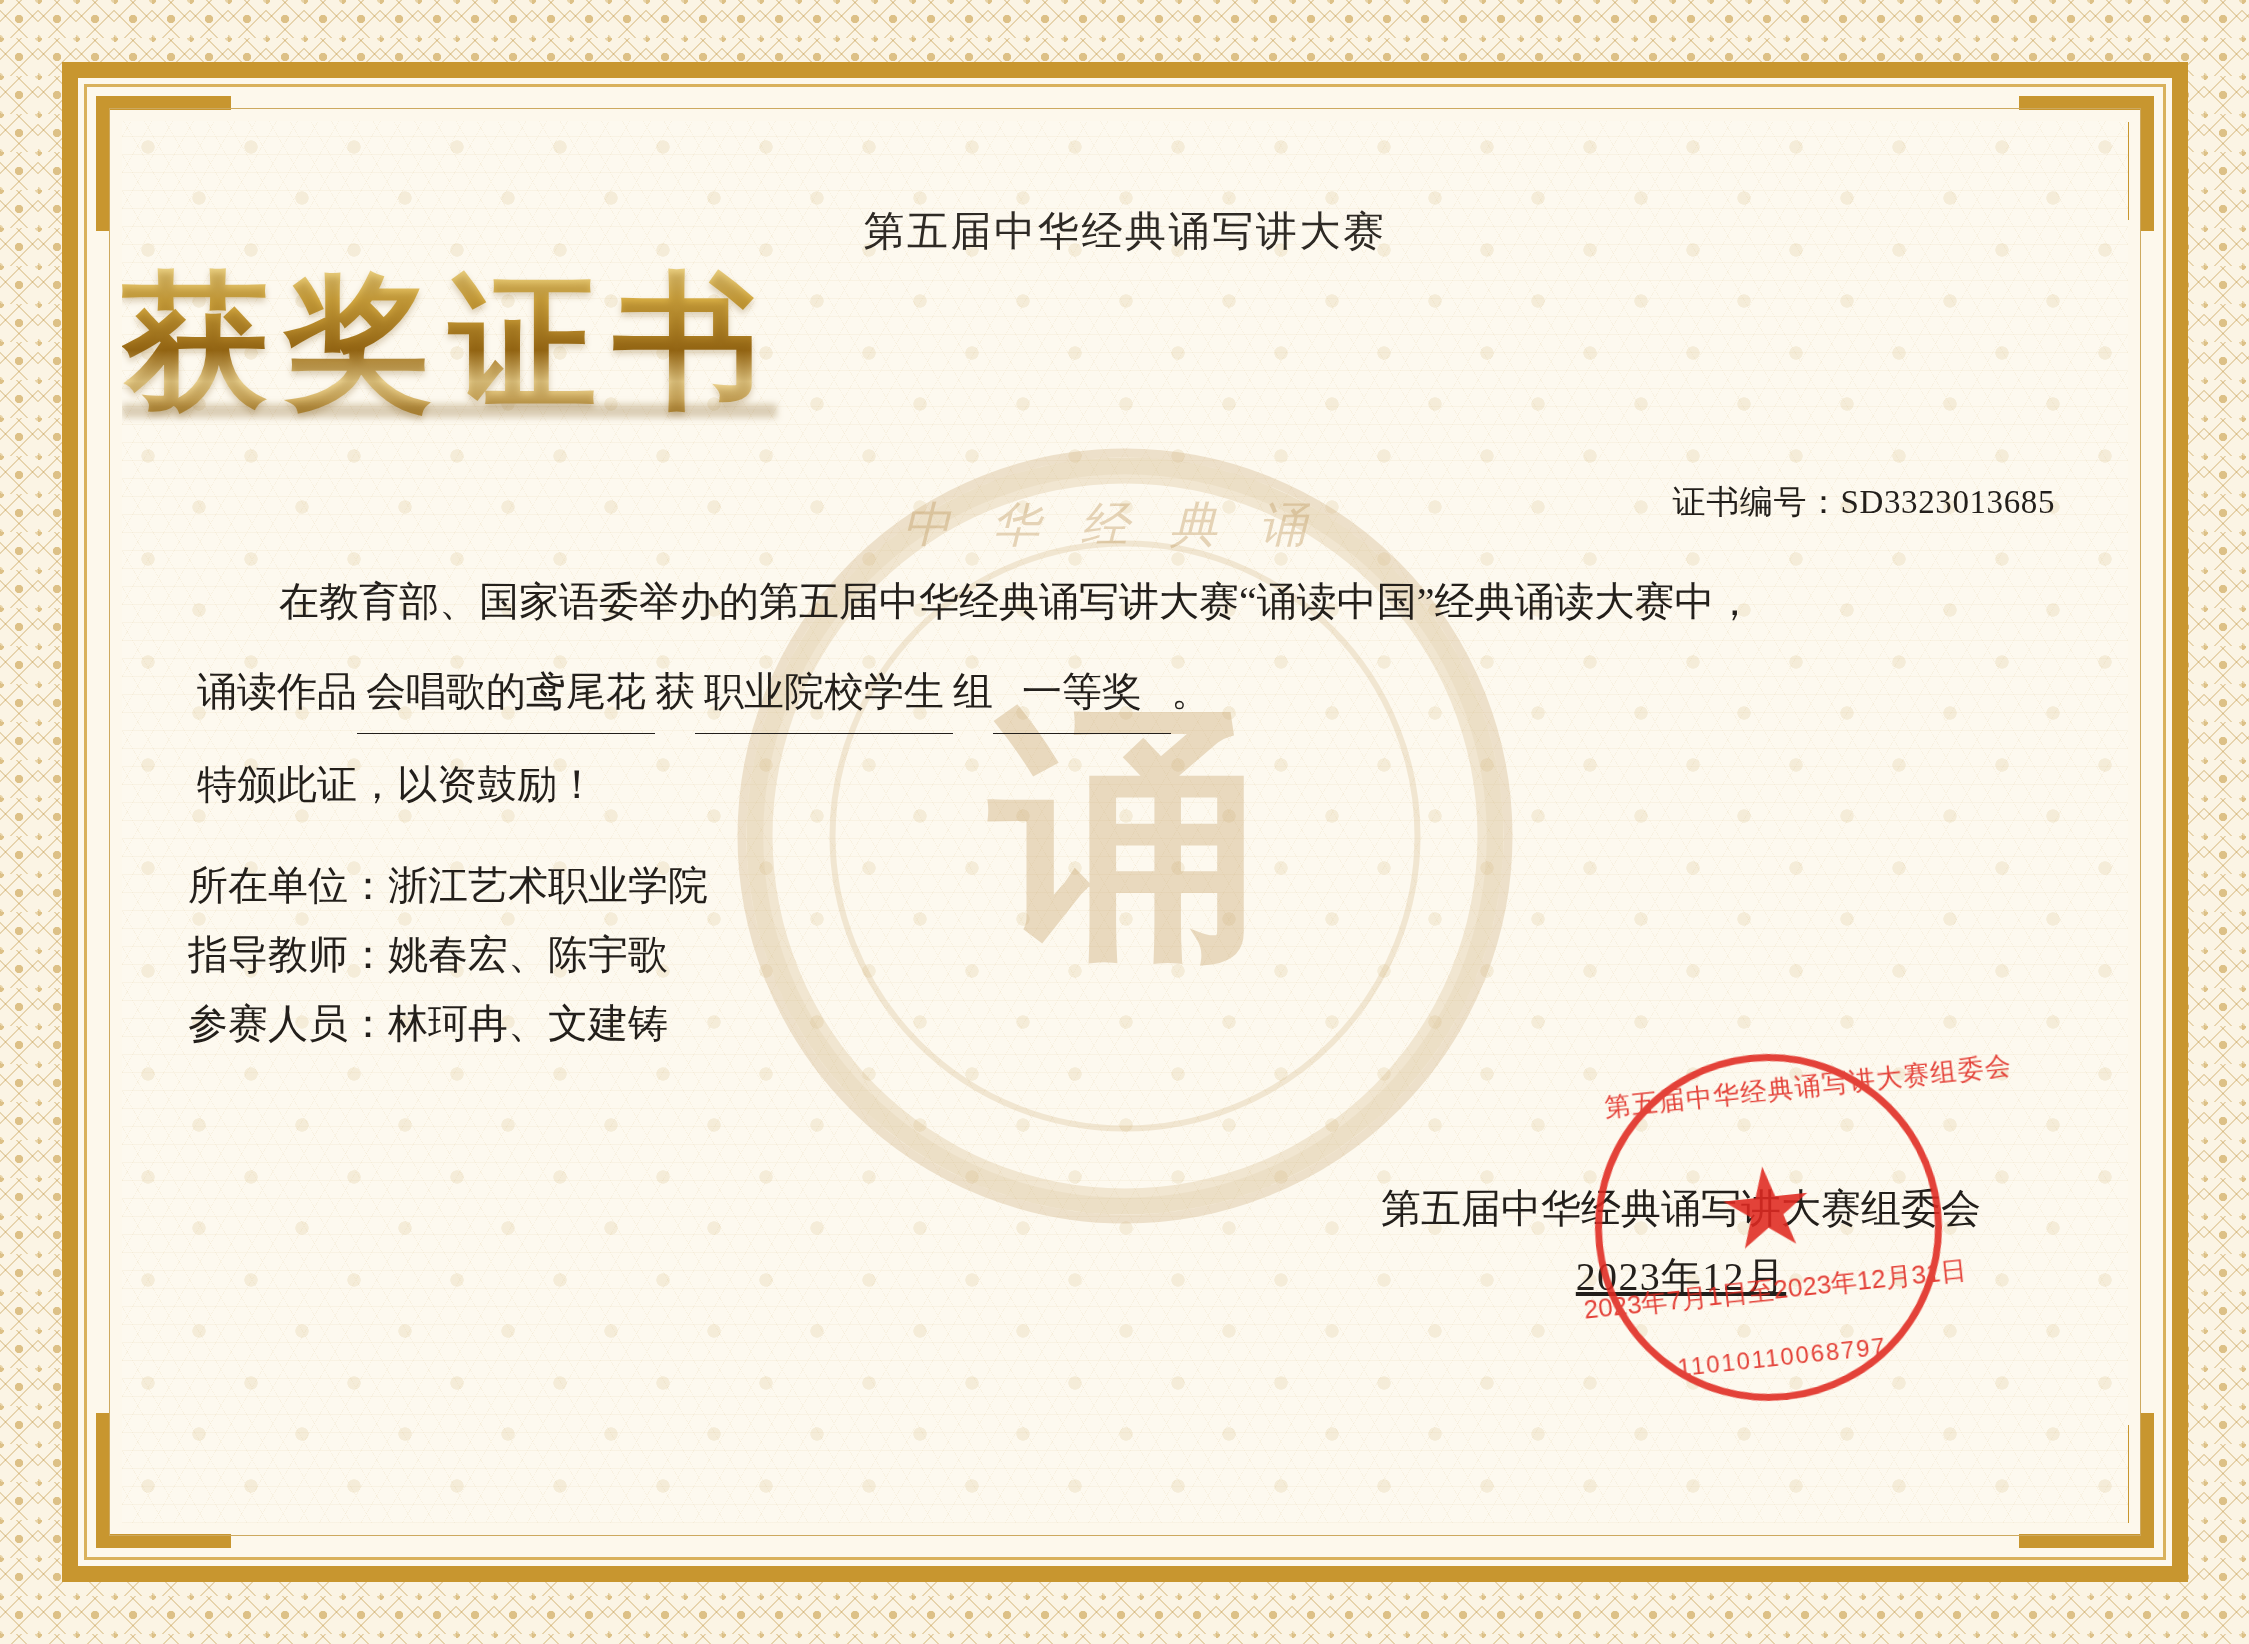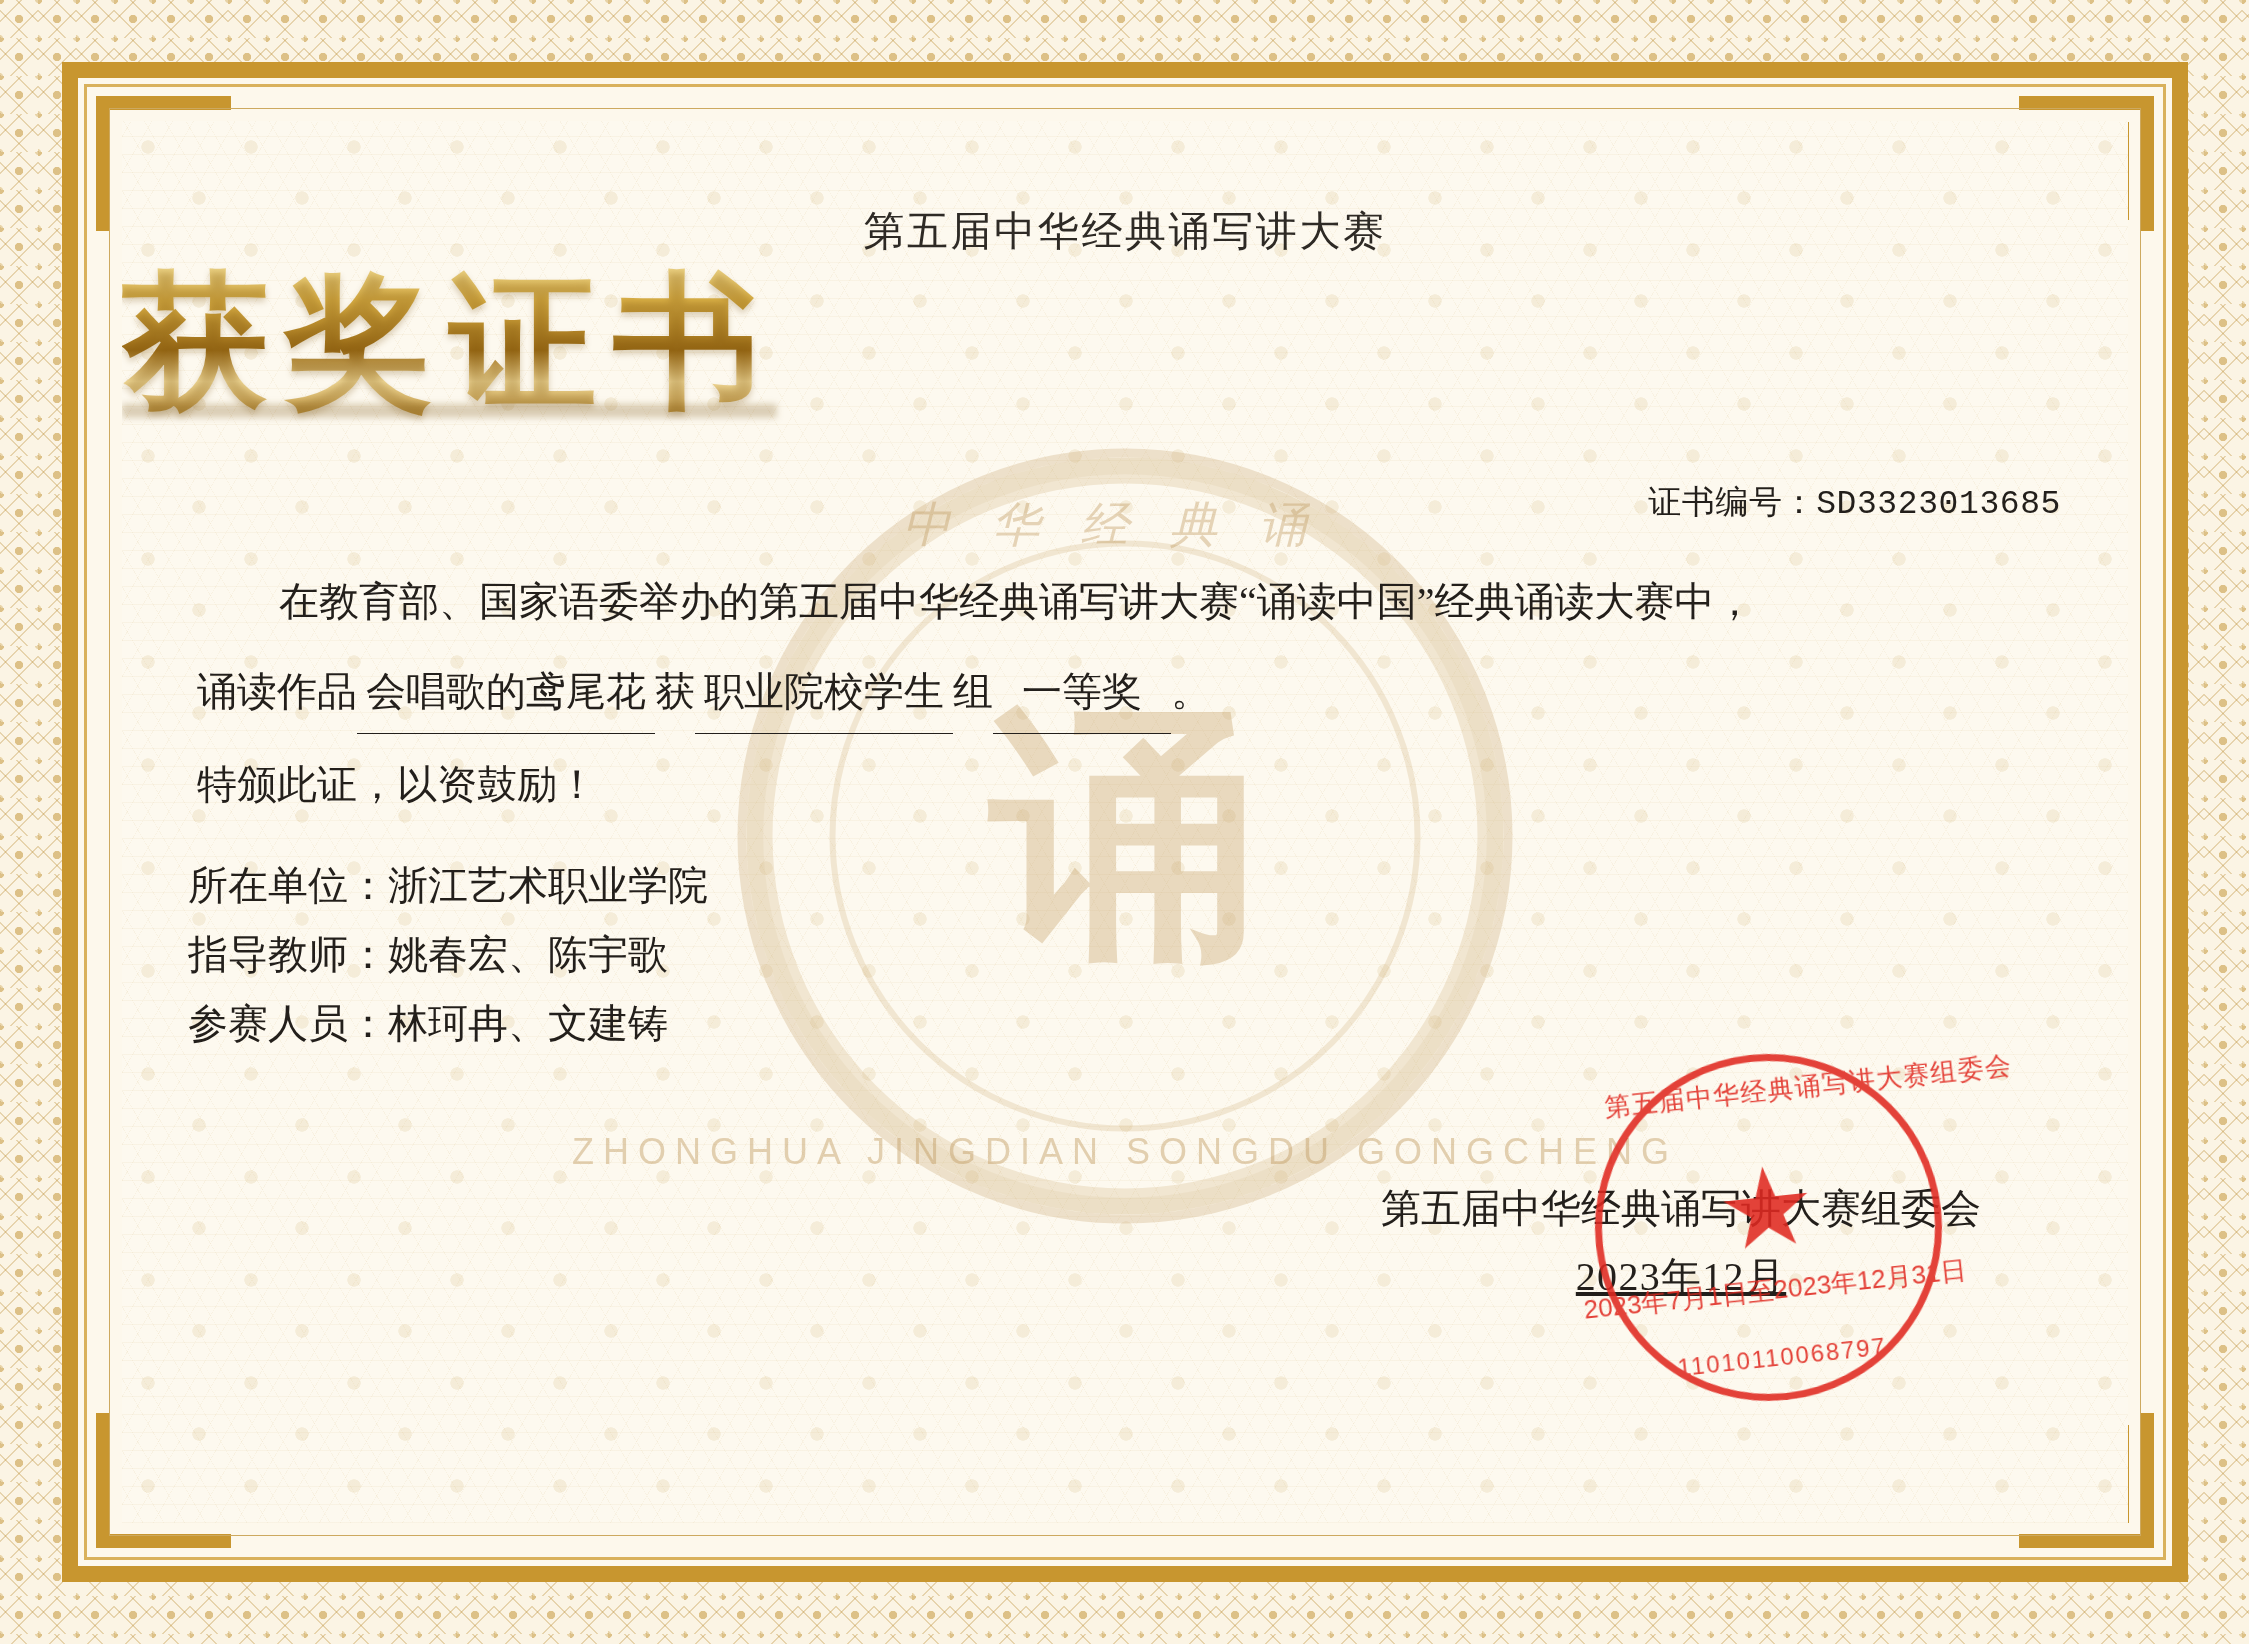--- a/index.html
+++ b/index.html
@@ -182,26 +182,26 @@
     -webkit-background-clip: text;
     background-clip: text;
     color: transparent;
     text-shadow: 0 3.8px 6.4px rgba(120,80,10,0.25);
     font-family: "DejaVu Serif", serif;
     text-decoration: underline;
   }
 
   .cert-no {
     position: absolute;
-    right: 67px;
+    right: 73px;
     top: 359px;
     font-size: 33px;
     color: #231f1b;
     letter-spacing: 0.6px;
-    font-family: Liberation Mono, monospace;
+    font-family: Liberation Serif, serif;
   }
 
   
   .body-text {
     position: absolute;
     left: 75px;
     right: 71px;
     top: 442px;
     font-size: 40px;
     line-height: 1.95;
@@ -314,21 +314,20 @@
   <div class="corner bl"></div>
   <div class="corner br"></div>
   <div class="inner-line"></div>
 
   <div class="paper">
 
     <div class="watermark">
       <div class="wm-inner-ring"></div>
       <div class="wm-top">中华经典诵</div>
       <div class="wm-center">诵</div>
-      <div class="wm-bottom">ZHONGHUA JINGDIAN SONGDU GONGCHENG</div>
     </div>
 
     <div class="subtitle">第五届中华经典诵写讲大赛</div>
     <div class="main-title">获奖证书</div>
 
     <div class="cert-no">
       <span>证书编号：</span><span>SD3323013685</span>
     </div>
 
     <div class="body-text">

